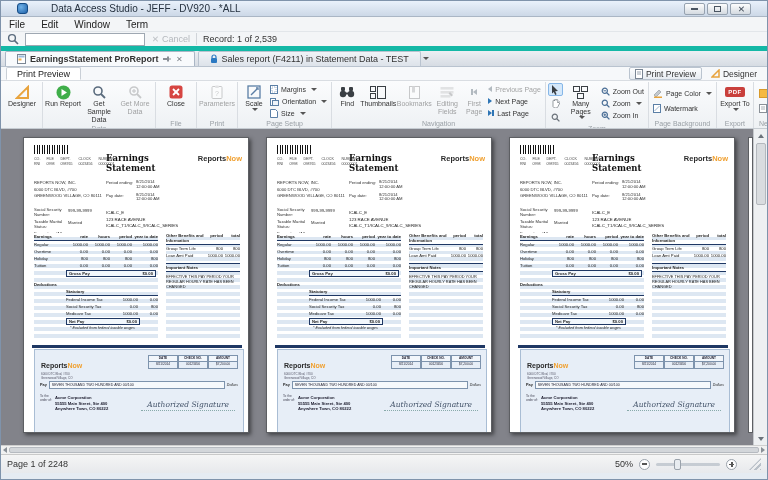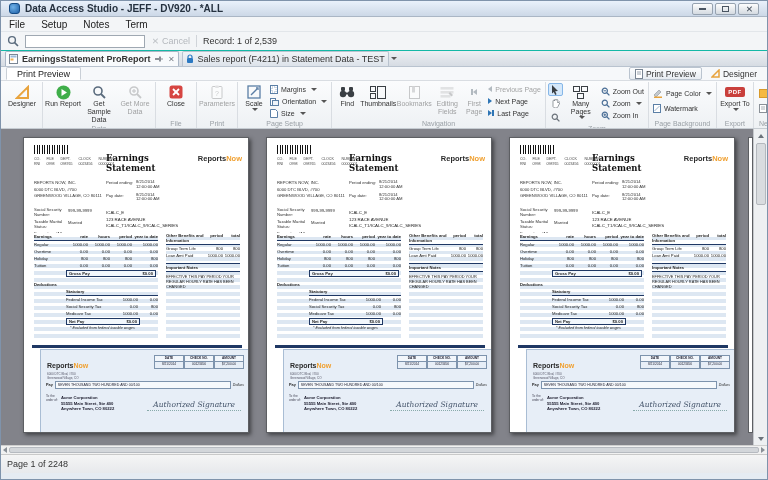--- a/index.html
+++ b/index.html
@@ -1,39 +1,39 @@
 <!DOCTYPE html>
 <html><head>
 <meta charset="utf-8">
 <style>
 *{margin:0;padding:0;box-sizing:border-box}
 html,body{width:768px;height:480px;overflow:hidden}
 body{font-family:"Liberation Sans",sans-serif;background:#aeb6c0}
 .win{width:768px;height:480px;display:flex;flex-direction:column;border:1px solid #7f93ab;background:#eef1f5}
 
-.titlebar{height:16px;display:flex;align-items:center;gap:5px;padding:0 8px;background:linear-gradient(#e9f1fb,#ccd8e7);border-bottom:1px solid #aab6c5;font-size:10px;font-weight:bold;color:#25313f}
+.titlebar{height:16px;display:flex;align-items:center;gap:23px;padding:0 16px;background:linear-gradient(#e9f1fb,#ccd8e7);border-bottom:1px solid #aab6c5;font-size:10px;font-weight:normal;color:#25313f}
 .appico{width:11px;height:11px;border-radius:3px;background:radial-gradient(circle at 35% 35%,#6fb1e8,#1f61a8);border:1px solid #144b85;flex:none}
 .wbtns{margin-left:auto;display:flex;gap:2px}
 .wbtn{width:21px;height:12px;border:1px solid #96a2b0;border-radius:2px;background:linear-gradient(#fdfdfd,#d4dae1);display:flex;align-items:center;justify-content:center;color:#4a5562}
 .bar{width:7px;height:2px;background:currentColor}
 .maxbox{width:7px;height:6px;border:1px solid currentColor}
 .x{position:relative;width:8px;height:8px;display:inline-block}
 .x::before,.x::after{content:"";position:absolute;left:3.5px;top:0;width:1.4px;height:8px;background:currentColor}
 .x::before{transform:rotate(45deg)}.x::after{transform:rotate(-45deg)}
 
 .menubar{height:15px;display:flex;align-items:center;background:#f3f5f7;font-size:10px;color:#222;border-bottom:1px solid #e2e6ea}
 .menu-item{padding:0 8px;height:100%;display:flex;align-items:center}
-.toolbar{height:19px;display:flex;align-items:center;gap:6px;padding:0 6px;background:#f3f5f7;border-bottom:1px solid #14b8a6;font-size:9px}
+.toolbar{height:19px;display:flex;align-items:center;gap:6px;padding:0 6px;background:#f3f5f7;border-bottom:5px solid #14b8a6;font-size:9px}
 .search-input{width:120px;height:13px;border:1px solid #9fa8b2;background:#fff;font-size:9px;padding:0 3px;font-family:"Liberation Sans",sans-serif}
 .cancel{display:flex;align-items:center;gap:3px;color:#b4b8bd}
 .vsep{width:1px;height:12px;background:#d0d4d9}
 .record{color:#333}
 
 .tabstrip{height:16px;display:flex;align-items:flex-end;background:linear-gradient(#eceff3,#d6dce3);padding-left:4px;border-bottom:1px solid #b9c3cf}
-.tab{height:15px;display:flex;align-items:center;gap:4px;padding:0 3px;font-size:9px;color:#333;border-radius:2px 2px 0 0}
+.tab{height:15px;display:flex;align-items:center;gap:4px;padding:0 11px;font-size:9px;color:#333;border-radius:2px 2px 0 0}
 .tab.active{background:#f8fafc;border:1px solid #aab6c5;border-bottom:none;font-weight:bold}
 .tab.inactive{background:linear-gradient(#f0f3f7,#dde3ea);border:1px solid #b9c3cf;border-bottom:none;margin-left:3px}
 .tab-caret{margin-left:auto;margin-right:8px;align-self:center}
 
 .rtabs{height:14px;display:flex;align-items:flex-end;background:#f6f8fa;border-bottom:1px solid #d9dde2}
 .rtab{font-size:9px;padding:0 10px;height:13px;display:flex;align-items:center;background:#fff;border:1px solid #c9cfd6;border-bottom-color:#fff;margin-left:5px;border-radius:2px 2px 0 0;color:#222}
 .viewbtns{margin-left:auto;display:flex;gap:3px;margin-right:4px;font-size:8.5px;color:#333}
 .viewbtn{display:flex;align-items:center;gap:3px;padding:0 5px;height:13px;border:1px solid #bac4cf;background:linear-gradient(#fcfdfe,#e7ecf1);border-radius:2px}
 .viewbtn.flat{border-color:transparent;background:none}
 
@@ -95,21 +95,21 @@
 .dlabel{font-weight:bold;line-height:7px;margin-top:4px}
 .net{width:74px;margin-left:32px;border:1px solid #1f3864;background:#f2f7fc;display:flex;justify-content:space-between;align-items:center;font-weight:bold;height:7px;padding:0 2px;margin-top:1px}
 .foot{font-size:3.8px;font-style:italic;margin-left:36px;line-height:7px}
 .bhead{font-weight:bold;border-bottom:1px solid #1f3864;line-height:5px;padding-bottom:1px}
 .bgrid{display:grid;grid-template-columns:40px 17px 17px}
 .bgrid span{text-align:right;line-height:7px}
 .bgrid span:first-child{text-align:left}
 .nhead{font-weight:bold;border-top:1px solid #1f3864;border-bottom:1px solid #1f3864;line-height:7px;margin-top:4px}
 .ntext{font-size:3.9px;line-height:5px;margin-top:2px;color:#222}
 .check-band{position:absolute;left:8px;top:207px;width:210px;height:3px;background:#1f3864}
-.check{position:absolute;left:16px;top:211px;width:210px;height:92px;background:#e7eef7;border:1px solid #a9bdd4}
+.check{position:absolute;left:10px;top:211px;width:210px;height:92px;background:#e7eef7;border:1px solid #a9bdd4}
 .clogo{position:absolute;left:6px;top:4px}
 .clogo .logo{font-size:7px}
 .csub{font-size:3px;color:#556;line-height:4px}
 .ccells{position:absolute;right:5px;top:5px;display:grid;grid-template-columns:repeat(3,30px);font-size:3.2px;text-align:center;color:#223}
 .ccells .h{border:0.5px solid #7d93ad;border-bottom:none;background:#f2f6fb;line-height:5px;font-weight:bold}
 .ccells .v{border:0.5px solid #7d93ad;line-height:5.5px}
 .payline{position:absolute;left:5px;top:31px;right:5px;display:flex;align-items:center;gap:2px}
 .paylab{font-size:3.8px;font-weight:bold}
 .words{flex:1;border:0.5px solid #7d93ad;background:#f6f9fc;font-size:3.6px;line-height:6px;padding:0 2px;color:#223}
 .dollars{font-size:3.6px;font-style:italic}
@@ -153,22 +153,22 @@
           <span class="maxbox"></span>
         </span>
       <span class="wbtn">
           <span class="x" style="transform:scale(.8)"></span>
         </span>
     </span>
   </div>
 
   <div class="menubar">
     <span class="menu-item">File</span>
-    <span class="menu-item">Setup</span>
-    <span class="menu-item">Notes</span>
+    <span class="menu-item">Edit</span>
+    <span class="menu-item">Window</span>
     <span class="menu-item">Term</span>
   </div>
 
   <div class="toolbar">
     <svg width="12" height="12" viewBox="0 0 12 12">
         <circle cx="5" cy="5" r="3.4" fill="none" stroke="#5a6b7d" stroke-width="1.4"></circle>
         <line x1="7.6" y1="7.6" x2="11" y2="11" stroke="#5a6b7d" stroke-width="1.6"></line>
       </svg>
     <input class="search-input" style="">
     <span class="cancel">
@@ -1069,15 +1069,28 @@
   </div>
 
   <div class="hscroll">
     <span class="htri-l"></span>
     <span class="hthumb"></span>
     <span class="htri-r"></span>
   </div>
 
   <div class="statusbar">
     <span>Page 1 of 2248</span>
+    <span class="zoomctrl">
+      <span>50%</span>
+      <span class="zbtn">
+          <span class="minus"></span>
+        </span>
+      <span class="ztrack">
+          <span class="zthumb"></span>
+        </span>
+      <span class="zbtn">
+          <span class="plus"></span>
+        </span>
+      <span class="grip"></span>
+    </span>
   </div>
   <div class="frame"></div>
 </div>
 
 </body></html>

